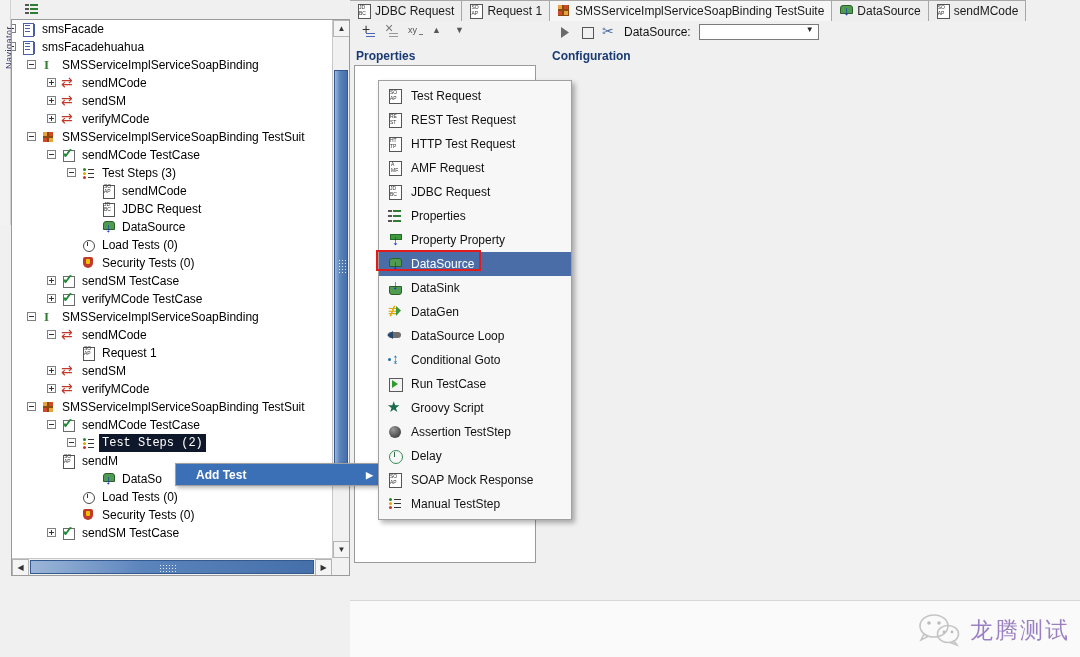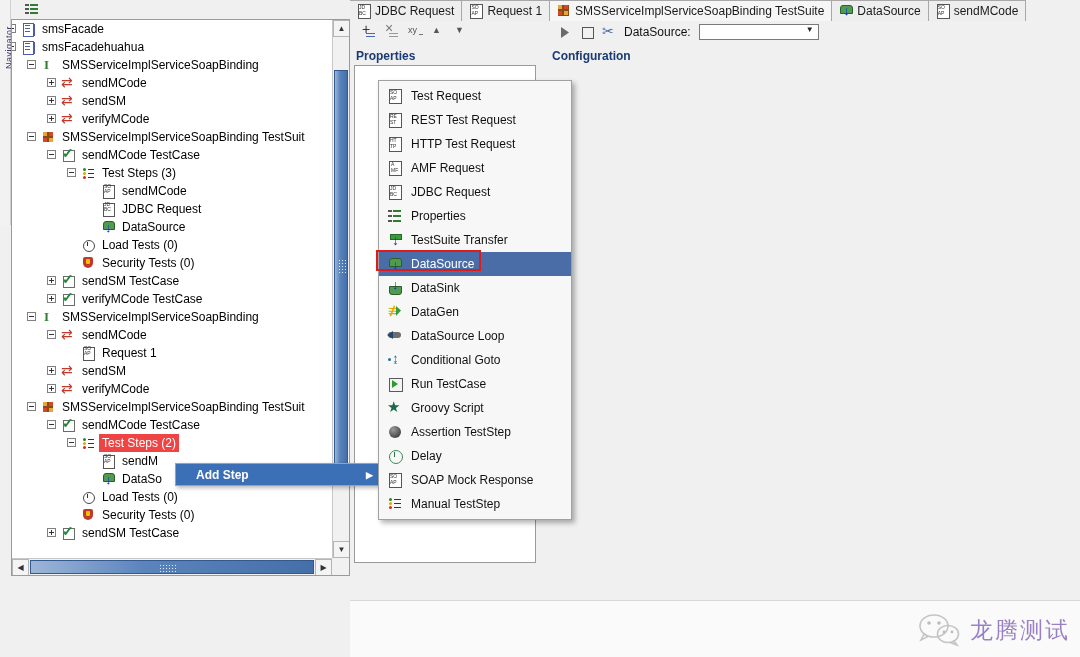--- a/index.html
+++ b/index.html
@@ -60,21 +60,21 @@
     position:absolute; left:0; top:0; right:17px; bottom:17px;
     overflow:hidden; background:#fff;
   }
 
   .node {
     position:relative; height:18px; line-height:18px;
     white-space:nowrap; font-size:12px;
     display:flex; align-items:center;
   }
   .node .lbl { padding:0 3px; }
-  .node.sel .lbl { background:#ef4444; color:#fff; }
+  .node.sel .lbl { background:#0f172a; color:#fff;font-family:Liberation Mono, monospace; }
 
   
   .exp {
     position:absolute; width:9px; height:9px;
     border:1px solid #808080; background:#fcfcfc;
     top:4px;
   }
   .exp:before {
     content:""; position:absolute; left:1px; top:3px; width:5px; height:1px; background:#333;
   }
@@ -516,21 +516,21 @@
           <div class="node" style="padding-left: 48px;">
             <span class="exp" style="left: 35px;"></span>
             <span class="ico ico-case"></span>
             <span class="lbl">sendMCode TestCase</span>
           </div>
           <div class="node sel" style="padding-left: 68px;">
             <span class="exp" style="left: 55px;"></span>
             <span class="ico ico-steps"></span>
             <span class="lbl">Test Steps (2)</span>
           </div>
-          <div class="node" style="padding-left: 88px;">
+          <div class="node" style="padding-left: 48px;">
             <span class="ico ico-soap"></span>
             <span class="lbl">sendM</span>
           </div>
           <div class="node" style="padding-left: 88px;">
             <span class="ico ico-ds"></span>
             <span class="lbl">DataSo</span>
           </div>
           <div class="node" style="padding-left: 68px;">
             <span class="ico ico-load"></span>
             <span class="lbl">Load Tests (0)</span>
@@ -613,21 +613,21 @@
         <span id="ds-select"></span>
       </div>
       <div id="config-header">Configuration</div>
     </div>
 
     <div class="bottom-band"></div>
   </div>
 
   <div id="ctx-menu">
       <div class="mi hl">
-        <span>Add Step</span>
+        <span>Add Test</span>
         <span class="sub-arrow">▶</span>
       </div>
     </div>
 
   <div id="submenu">
       <div class="si">
         <span class="sico g-soap"></span>
         <span>Test Request</span>
       </div>
       <div class="si">
@@ -652,21 +652,21 @@
           <i></i>
           <i></i>
           <i></i>
           <i></i>
           <i></i>
         </span>
         <span>Properties</span>
       </div>
       <div class="si">
         <span class="sico g-ptrans"></span>
-        <span>TestSuite Transfer</span>
+        <span>Property Property</span>
       </div>
       <div class="si hl">
         <span class="sico g-dsrc"></span>
         <span>DataSource</span>
       </div>
       <div class="si">
         <span class="sico g-dsink"></span>
         <span>DataSink</span>
       </div>
       <div class="si">

